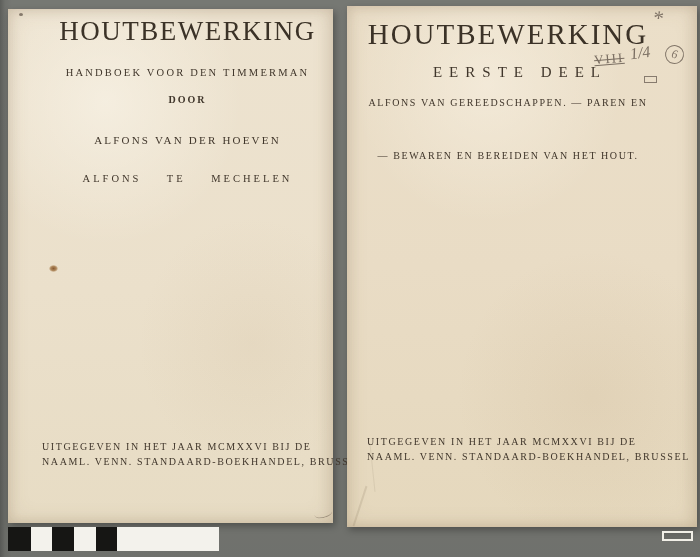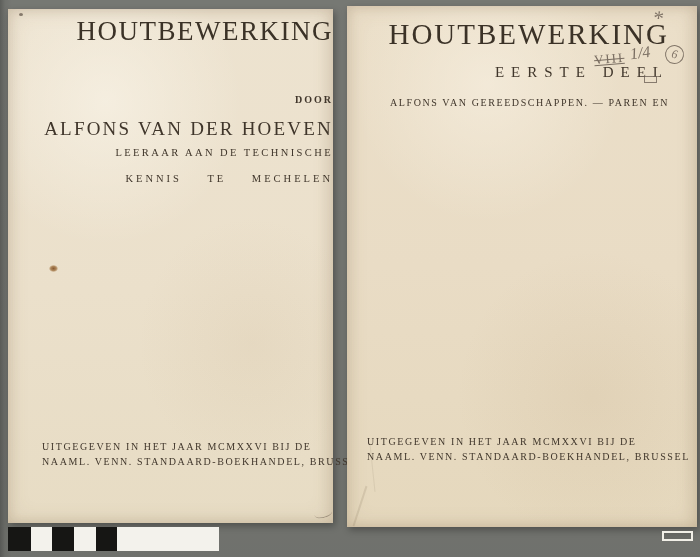--- a/index.html
+++ b/index.html
@@ -29,28 +29,28 @@
   }
   .page-right {
     left:347px; top:6px; width:350px; height:521px;
     background:
       radial-gradient(ellipse 55% 38% at 40% 15%, rgba(255,250,240,0.40), rgba(255,250,240,0) 70%),
       radial-gradient(ellipse 55% 40% at 70% 75%, rgba(180,150,110,0.12), rgba(180,150,110,0) 70%),
       linear-gradient(180deg, #ebdfc9 0%, #e9dcc5 50%, #e5d8bd 100%);
   }
   .textblock-left  { position:absolute; left:34px; right:0;  top:0; height:100%; }
   .textblock-right { position:absolute; left:0;  right:28px; top:0; height:100%; }
-  .line { position:absolute; left:0; right:0; text-align:right; color:#40362b; white-space:nowrap; }
+  .line { position:absolute; left:0; right:0; text-align:center; color:#40362b; white-space:nowrap; }
 
   .title { font-size:27px; letter-spacing:1.5px; color:#3b3227; }
   .title-r { font-size:29px; letter-spacing:2px; }
 
   .lp-subtitle { top:58px;  font-size:10.5px; letter-spacing:2.2px; }
   .lp-door     { top:85px;  font-size:10px;   letter-spacing:2px;font-weight:bold; }
-  .lp-author   { top:109px; font-size:19px; letter-spacing:2.2px; }
+  .lp-author   { top:125px; font-size:11px; letter-spacing:2.2px; }
   .lp-role1    { top:138px; font-size:10.5px; letter-spacing:2.4px; }
   .lp-role2    { top:164px; font-size:10.5px; letter-spacing:3px; word-spacing:20px; }
 
   .rp-part     { top:58px;  font-size:15px;   letter-spacing:7px;margin-left:24px; }
   .rp-c1       { top:91px;  font-size:10px;   letter-spacing:1.6px; }
   .rp-c2       { top:118px; font-size:10px;   letter-spacing:1.6px; }
   .rp-c3       { top:144px; font-size:10px;   letter-spacing:1.6px; }
 
   .imprint {
     position:absolute; color:#41372c; font-size:10px; letter-spacing:1.6px;
@@ -108,38 +108,39 @@
 <body>
 
 <div class="backdrop"></div>
 
 <div class="page page-left">
   <div class="speck"></div>
   <div class="foxing-dot"></div>
   <div class="squiggle"></div>
   <div class="textblock-left">
     <div class="line title" style="top:7px">HOUTBEWERKING</div>
+    <div class="line lp-subtitle">HANDBOEK VOOR DEN TIMMERMAN</div>
     <div class="line lp-door">DOOR</div>
     <div class="line lp-author">ALFONS VAN DER HOEVEN</div>
-    <div class="line lp-role1">LEERAAR AAN DE TECHNISCHE</div>
-    <div class="line lp-role2">KENNIS TE MECHELEN</div>
+    <div class="line lp-role2">ALFONS TE MECHELEN</div>
   </div>
   <div class="imprint imprint-left">
     <div>UITGEGEVEN IN HET JAAR MCMXXVI BIJ DE</div>
     <div>NAAML. VENN. STANDAARD-BOEKHANDEL, BRUSSEL</div>
   </div>
 </div>
 
 <div class="page page-right">
   <div class="crease crease-r1"></div>
   <div class="crease crease-r2"></div>
   <div class="textblock-right">
     <div class="line title title-r" style="top:12px">HOUTBEWERKING</div>
     <div class="line rp-part">EERSTE DEEL</div>
     <div class="line rp-c1">ALFONS VAN GEREEDSCHAPPEN. — PAREN EN</div>
+    <div class="line rp-c3">— BEWAREN EN BEREIDEN VAN HET HOUT.</div>
   </div>
   <div class="imprint imprint-right">
     <div>UITGEGEVEN IN HET JAAR MCMXXVI BIJ DE</div>
     <div>NAAML. VENN. STANDAARD-BOEKHANDEL, BRUSSEL</div>
   </div>
 
   <div class="pencil ann-asterisk">*</div>
   <div class="pencil ann-viii">VIII</div>
   <div class="pencil ann-frac">1/4</div>
   <div class="pencil ann-circle">6</div>

